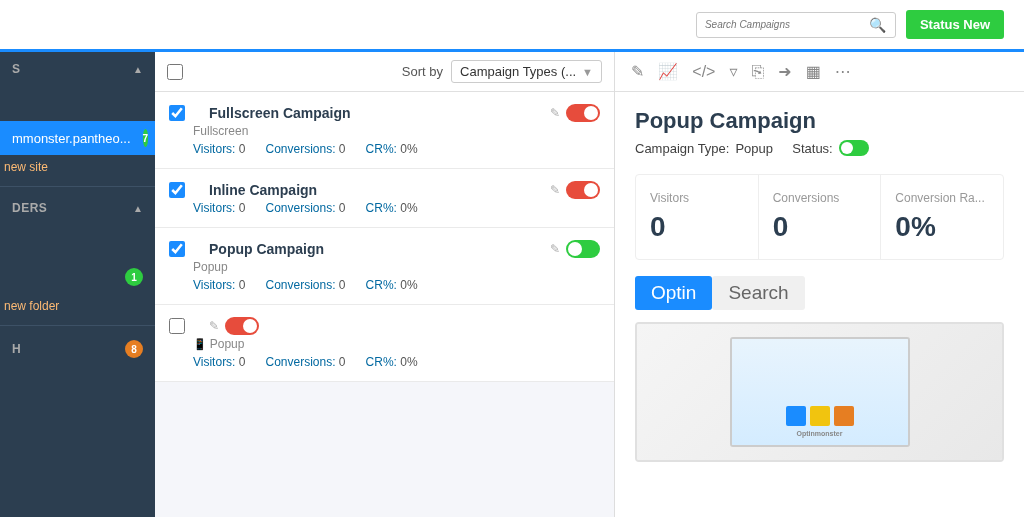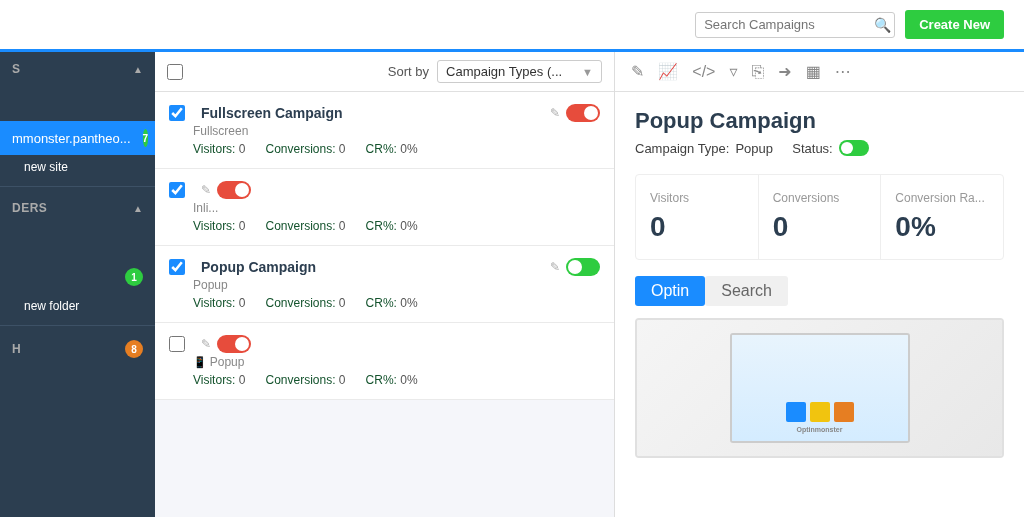--- a/index.html
+++ b/index.html
@@ -30,23 +30,24 @@
       align-items: center;
       border: 1px solid #ccc;
       border-radius: 3px;
       padding: 4px 8px;
       background: #fff;
       width: 200px;
     }
     .search-box input {
       border: none;
       outline: none;
-      font-size: 13px;
+      font-size: 10px;
       width: 170px;
       color: #555;
+      font-style: italic;
     }
     .search-icon-btn {
       color: #555;
       cursor: pointer;
       font-size: 14px;
     }
     .create-btn {
       background: #2ecc40;
       color: #fff;
       border: none;
@@ -115,23 +116,23 @@
       height: 18px;
       font-size: 10px;
       display: flex;
       align-items: center;
       justify-content: center;
       font-weight: 700;
       margin-left: auto;
     }
     .badge.orange { background: #e67e22; }
     .sidebar-new-site {
-      padding: 5px 12px 8px 24px;
+      padding: 5px 12px 8px 4px;
       font-size: 12px;
-      color: #ffffff;
+      color: #fdba74;
       cursor: pointer;
     }
     .sidebar-divider {
       border: none;
       border-top: 1px solid #3d5166;
       margin: 4px 0;
     }
 
     
     .main-content {
@@ -171,41 +172,41 @@
     }
     .sort-dropdown {
       display: flex;
       align-items: center;
       border: 1px solid #ccc;
       border-radius: 3px;
       padding: 3px 8px;
       background: #fff;
       cursor: pointer;
       font-size: 13px;
-      gap: 20px;
+      gap: 6px;
       min-width: 140px;
     }
     .sort-dropdown-text { color: #333; flex: 1; }
     .dropdown-arrow { color: #999; font-size: 11px; }
 
     .campaign-items {
       overflow-y: auto;
       flex: 1;
     }
     .campaign-item {
       background: #fff;
       border-bottom: 1px solid #eaeaea;
       padding: 12px 14px;
       position: relative;
     }
     .campaign-item:nth-child(odd) { background: #fff; }
     .campaign-item-header {
       display: flex;
       align-items: center;
-      gap: 16px;
+      gap: 24px;
       margin-bottom: 2px;
     }
     .camp-checkbox {
       width: 16px;
       height: 16px;
       cursor: pointer;
       accent-color: #1a8cff;
       flex-shrink: 0;
     }
     .camp-name {
@@ -259,21 +260,21 @@
       font-size: 11px;
       margin-right: 3px;
     }
     .camp-stats {
       display: flex;
       gap: 20px;
       margin-left: 24px;
       font-size: 12px;
       color: #777;
     }
-    .stat-item span.label { color: #14532d; }
+    .stat-item span.label { color: #0369a1; }
     .stat-item span.value { color: #555; font-weight: 500; }
 
     
     .detail-panel {
       flex: 1;
       background: #fff;
       display: flex;
       flex-direction: column;
       overflow: hidden;
     }
@@ -357,21 +358,21 @@
       color: #2c3e50;
     }
 
     .detail-tabs {
       display: flex;
       gap: 0;
       margin-bottom: 12px;
     }
     .detail-tab {
       padding: 6px 16px;
-      font-size: 16px;
+      font-size: 19px;
       cursor: pointer;
       border-radius: 3px;
       font-weight: 500;
     }
     .detail-tab.active {
       background: #1a8cff;
       color: #fff;
     }
     .detail-tab.inactive {
       background: #f0f0f0;
@@ -440,21 +441,21 @@
   </style>
 </head>
 <body>
 
 <div class="top-bar">
   <div class="top-bar-right">
     <div class="search-box">
       <input type="text" placeholder="Search Campaigns" style="">
       <span class="search-icon-btn">🔍</span>
     </div>
-    <button class="create-btn">Create New</button>
+    <button class="create-btn">Status New</button>
   </div>
 </div>
 
 <div class="layout">
 
   <div class="sidebar">
 
     <div class="sidebar-section">
       <span class="sidebar-section-label">s</span>
       <span class="sidebar-chevron">▲</span>
@@ -511,26 +512,26 @@
           <div class="camp-stats">
             <span class="stat-item"><span class="label">Visitors: </span><span class="value">0</span></span>
             <span class="stat-item"><span class="label">Conversions: </span><span class="value">0</span></span>
             <span class="stat-item"><span class="label">CR%: </span><span class="value">0%</span></span>
           </div>
         </div>
 
         <div class="campaign-item">
           <div class="campaign-item-header">
             <input type="checkbox" class="camp-checkbox" checked="" style="">
+            <span class="camp-name">Inline Campaign</span>
             <div class="camp-actions">
               <span class="edit-icon">✎</span>
               <span class="toggle on"></span>
             </div>
           </div>
-          <div class="camp-type">Inli...</div>
           <div class="camp-stats">
             <span class="stat-item"><span class="label">Visitors: </span><span class="value">0</span></span>
             <span class="stat-item"><span class="label">Conversions: </span><span class="value">0</span></span>
             <span class="stat-item"><span class="label">CR%: </span><span class="value">0%</span></span>
           </div>
         </div>
 
         <div class="campaign-item">
           <div class="campaign-item-header">
             <input type="checkbox" class="camp-checkbox" checked="" style="">

